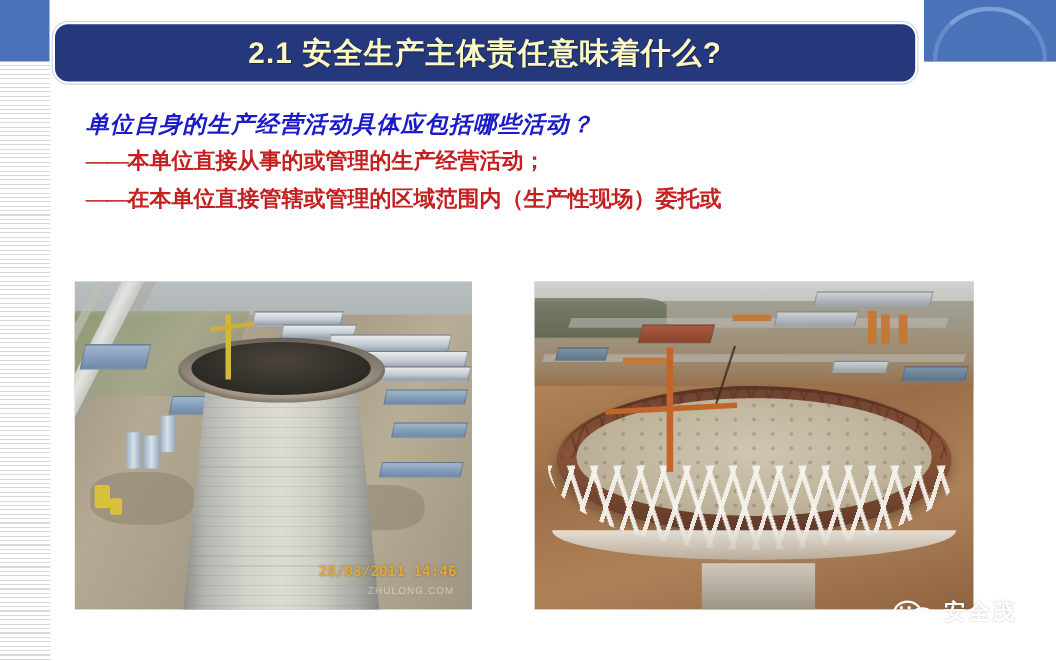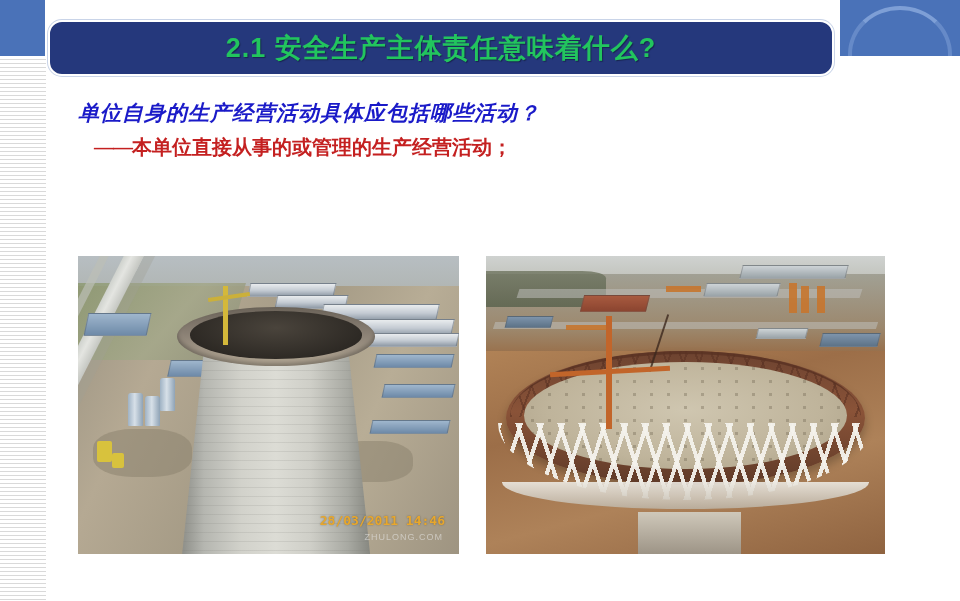--- a/index.html
+++ b/index.html
@@ -83,21 +83,21 @@
     background: #25387c;
     border: 2px solid #ffffff;
     border-radius: 14px;
     box-sizing: border-box;
     display: flex;
     align-items: center;
     justify-content: center;
     box-shadow: 0 0 0 1px #c9d4e8;
   }
   .title-text {
-    color: #22c55e;
+    color: #fef9c3;
     font-size: 27px;
     font-weight: bold;
     letter-spacing: 1px;
     white-space: nowrap;
     text-shadow: 1px 1px 1px rgba(0,0,0,0.35);
   }
 
   
   .body-text {
     position: absolute;
@@ -116,41 +116,40 @@
     white-space: nowrap;
   }
   .bullet-line {
     color: #c42020;
     font-size: 20px;
     font-weight: bold;
     line-height: 34px;
     white-space: nowrap;
   }
   .bullet-line.indent-1 {
-    margin-left: 16px;
+    margin-left: 0;
   }
   .bullet-line.indent-2 {
     margin-left: 66px;
   }
   .dash {
     letter-spacing: -1px;
   }
 
   
   .photo {
     position: absolute;
     overflow: hidden;
     background: #b9ae9c;
   }
   .photo.left-photo {
-    left: 78px;
+    left: 68px;
     top: 256px;
     width: 361px;
     height: 298px;
-    padding-left: 20px;
   }
   .photo.right-photo {
     left: 486px;
     top: 256px;
     width: 399px;
     height: 298px;
   }
 
   
   .lp-sky {
@@ -486,20 +485,23 @@
   <div class="stripes-edge"></div>
 
   <div class="title-bar">
     <span class="title-text">2.1  安全生产主体责任意味着什么?</span>
   </div>
 
   <div class="body-text">
     <div class="q-heading">单位自身的生产经营活动具体应包括哪些活动？</div>
     <div class="bullet-line indent-1">
       <span class="dash">——</span><span>本单位直接从事的或管理的生产经营活动；</span>
+    </div>
+    <div class="bullet-line indent-1">
+      <span class="dash">——</span><span>在本单位直接管辖或管理的区域范围内（生产性现场）委托或</span>
     </div>
   </div>
 
   <div class="photo left-photo">
     <div class="lp-sky"></div>
     <div class="lp-ground"></div>
     <div class="lp-field"></div>
     <div class="lp-road2"></div>
     <div class="lp-road"></div>
 
@@ -563,14 +565,25 @@
       <div class="rp-ring-dots"></div>
     </div>
     <div class="rp-columns"></div>
     <div class="rp-plinth"></div>
     <div class="rp-crane-cable"></div>
     <div class="rp-tower-crane"></div>
     <div class="rp-crane-jib"></div>
     <div class="rp-tunnel"></div>
   </div>
 
+  <div class="watermark">
+    <span class="wechat-icon">
+      <span class="bubble big"></span>
+      <span class="bubble small"></span>
+      <span class="eye e1"></span>
+      <span class="eye e2"></span>
+      <span class="eye e3"></span>
+      <span class="eye e4"></span>
+    </span>
+    <span class="watermark-text">安全茂</span>
+  </div>
 
 </div>
 
 </body></html>

